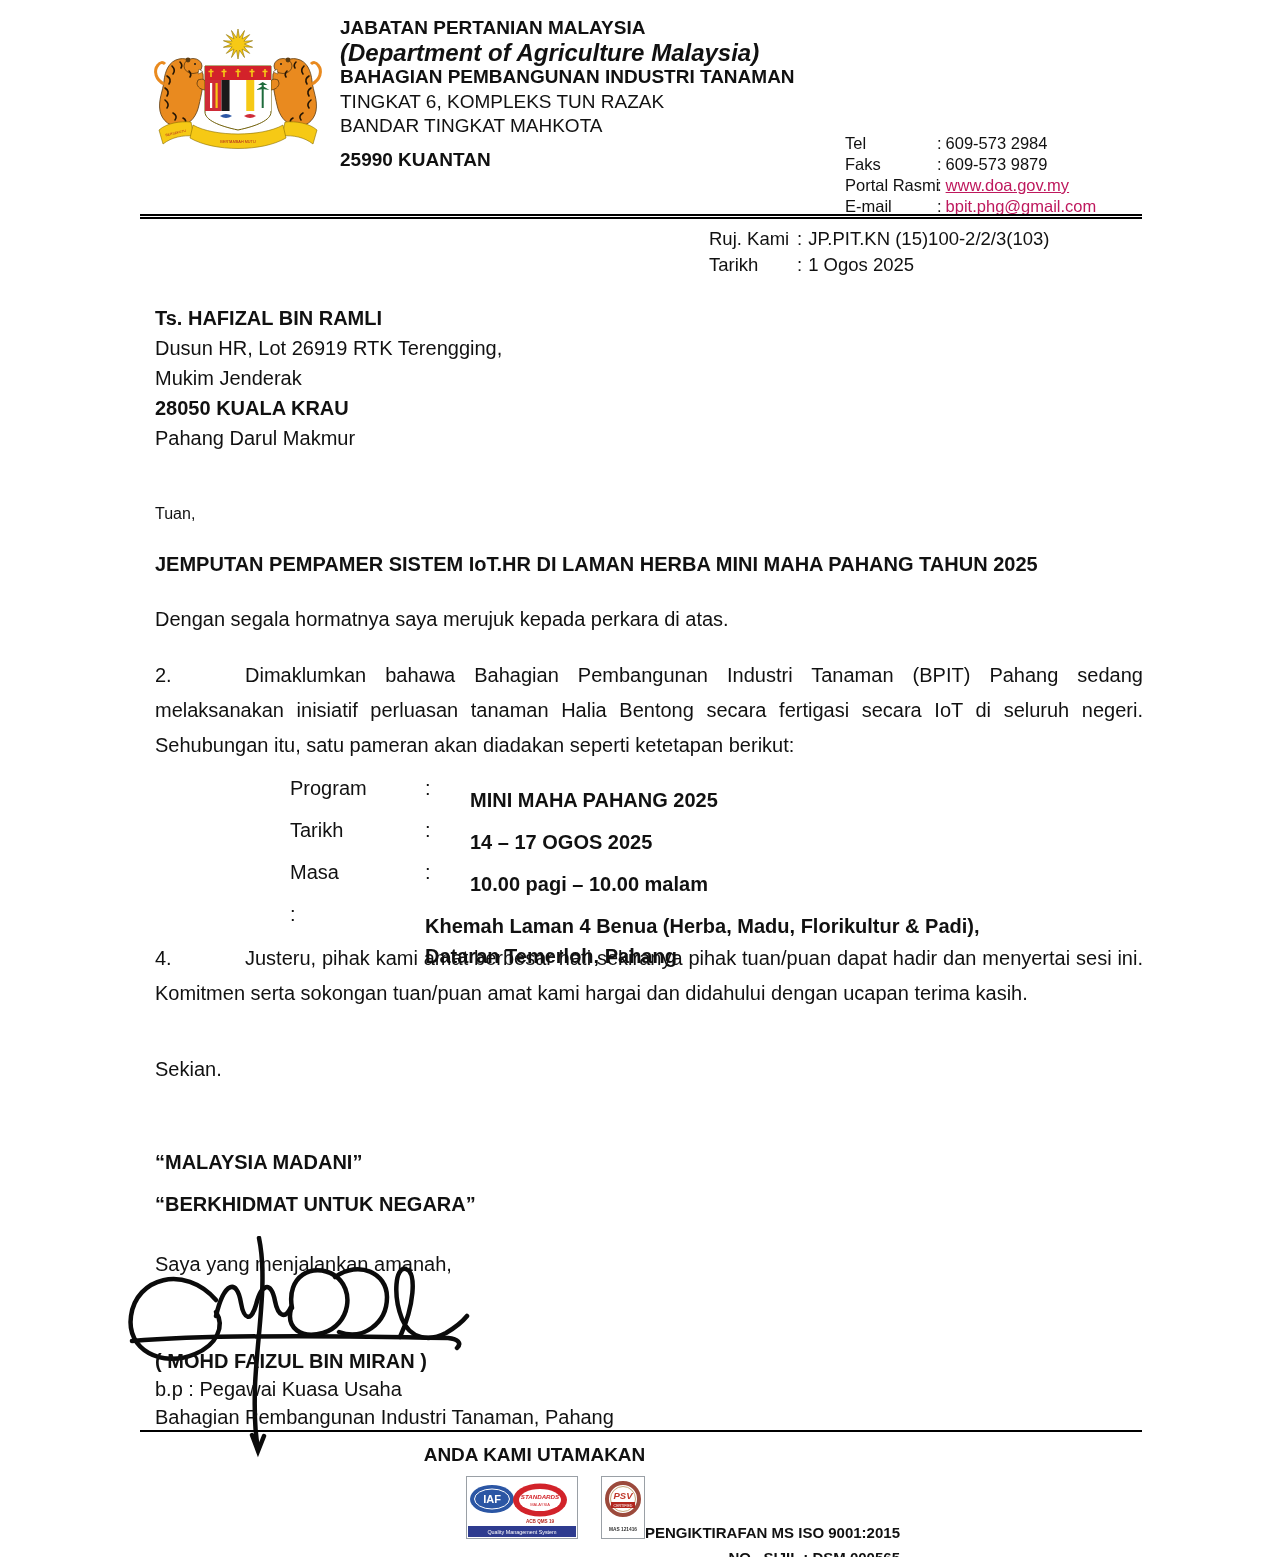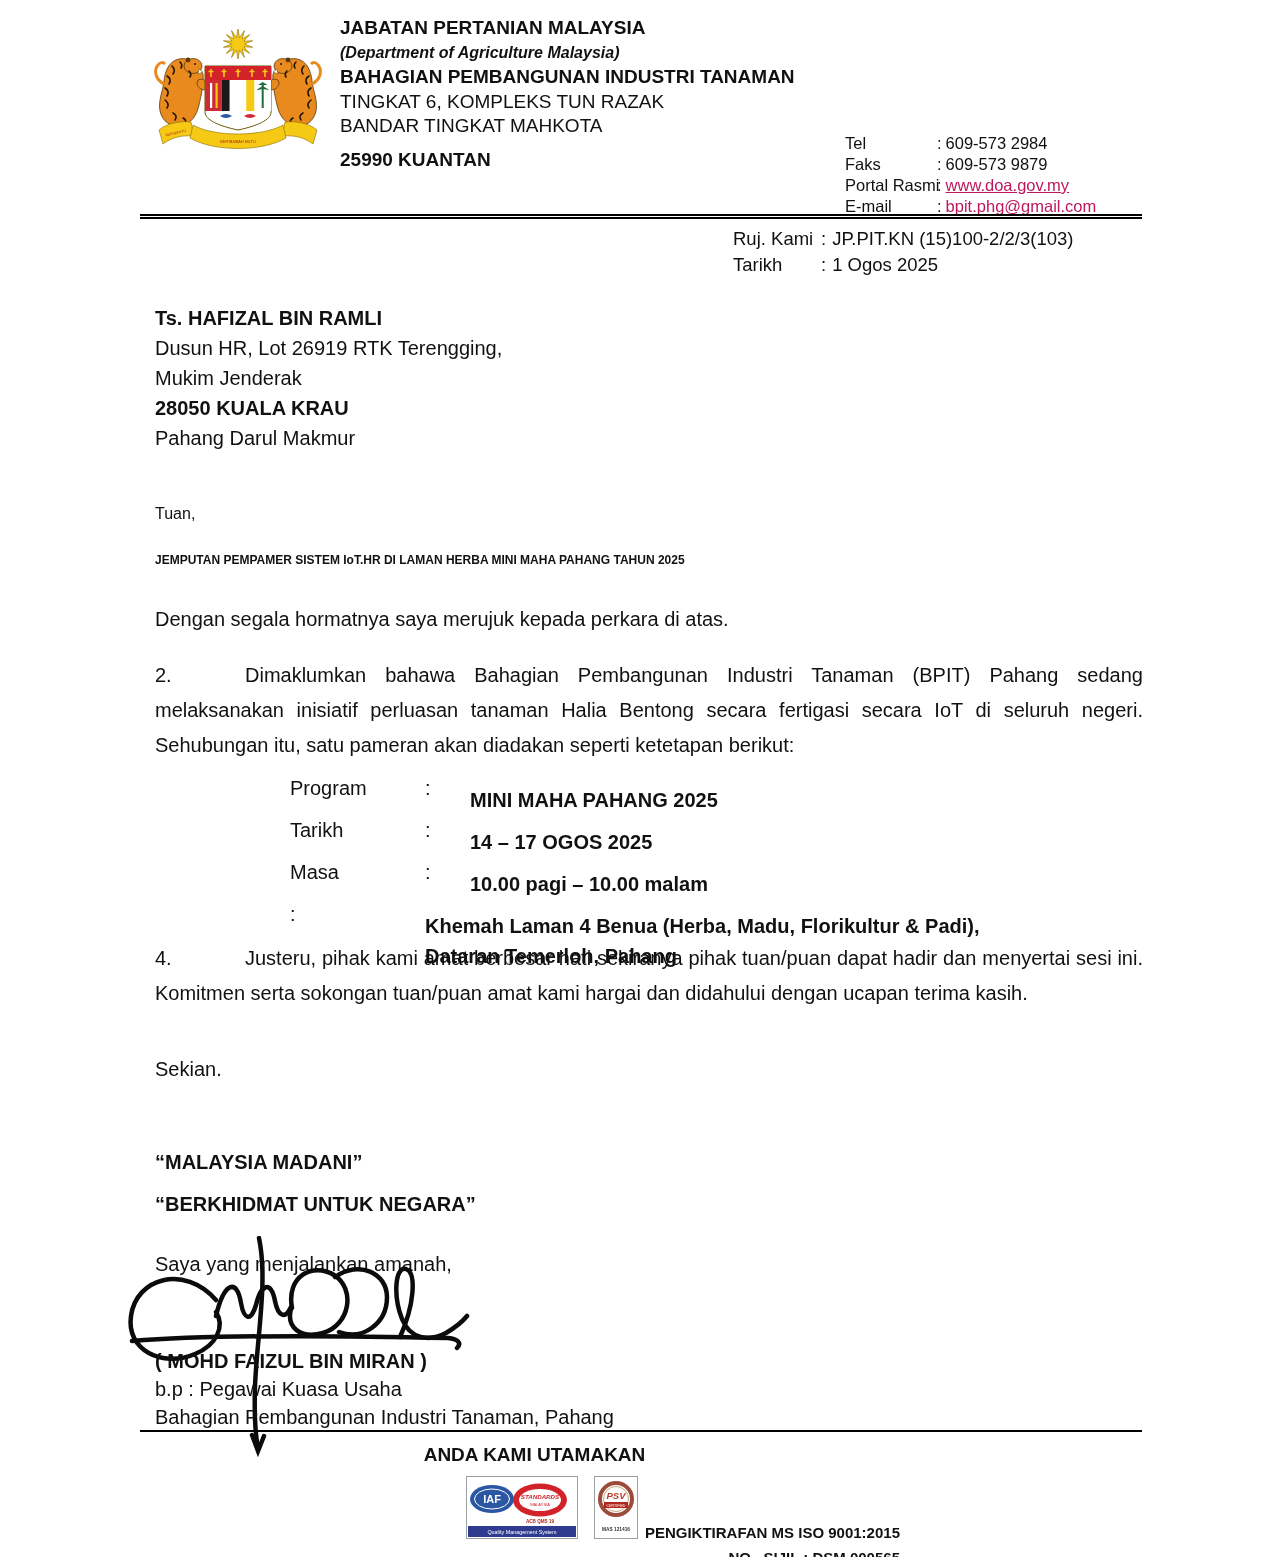--- a/index.html
+++ b/index.html
@@ -7,63 +7,63 @@
   .page {
     position:relative; width:1275px; height:1557px; background:#fff;
     font-family:"Liberation Sans", sans-serif; color:#111; overflow:hidden;
   }
   .bold { font-weight:bold; }
 
   .crest { position:absolute; left:150px; top:24px; }
 
   .org { position:absolute; left:340px; top:16px; line-height:24.5px; white-space:nowrap; }
   .org .l1 { font-size:19px; font-weight:bold; }
-  .org .l2 { font-size:16px; font-weight:bold; font-style:italic; }
+  .org .l2 { font-size:24px; font-weight:bold; font-style:italic; }
   .org .l3 { font-size:19px; font-weight:bold; }
   .org .l4, .org .l5 { font-size:19px; }
   .org .l6 { font-size:19px; font-weight:bold;margin-top:9px; }
 
   .contact { position:absolute; left:845px; top:133px; font-size:16.5px; line-height:21px; }
   .crow { display:flex; white-space:nowrap; }
   .clabel { width:92px; flex:none; }
   .csep { flex:none; margin-right:4px; }
   .link { color:#be185d; text-decoration:none; cursor:pointer; }
   .link.u { text-decoration:underline; }
 
   .rule-top { position:absolute; left:140px; top:214px; width:1002px; height:6px; border-top:5px double #000; }
 
-  .ref { position:absolute; left:733px; top:226px; font-size:18.5px; line-height:26px; }
+  .ref { position:absolute; left:709px; top:226px; font-size:18.5px; line-height:26px; }
   .rrow { display:flex; white-space:nowrap; }
   .rlabel { width:88px; flex:none; }
   .rsep { margin-right:6px; }
 
   .recipient { position:absolute; left:155px; top:303px; font-size:20px; line-height:30px; }
 
   .salutation { position:absolute; left:155px; top:505px; font-size:16px; }
-  .subject    { position:absolute; left:155px; top:553px; font-size:12px; font-weight:bold; }
+  .subject    { position:absolute; left:155px; top:553px; font-size:20px; font-weight:bold; }
   .intro      { position:absolute; left:155px; top:608px; font-size:20px; }
   .para       { font-size:20px; line-height:35px; text-align:justify; }
   .para2      { position:absolute; left:155px; top:658px; width:988px; }
   .para4      { position:absolute; left:155px; top:941px; width:988px; }
   .pnum       { display:inline-block; width:90px; }
 
   .details { position:absolute; left:290px; top:773px; font-size:20px; line-height:30px; }
   .drow    { display:grid; grid-template-columns:135px 45px auto; }
   .dvalue  { font-weight:bold; white-space:nowrap;margin-top:12px; }
 
   .closing { position:absolute; left:155px; top:1058px; font-size:20px; }
   .slogan1 { position:absolute; left:155px; top:1151px; font-size:20px; font-weight:bold; }
   .slogan2 { position:absolute; left:155px; top:1193px; font-size:20px; font-weight:bold; }
   .presig  { position:absolute; left:155px; top:1253px; font-size:20px; }
   .signature { position:absolute; left:116px; top:1236px; }
   .signer  { position:absolute; left:155px; top:1347px; font-size:20px; line-height:28px; }
 
   .rule-bottom { position:absolute; left:140px; top:1430px; width:1002px; border-top:2.5px solid #000; }
   .tagline { position:absolute; left:0; top:1444px; width:1069px; text-align:center; font-size:19px; font-weight:bold; }
-  .badges  { position:absolute; left:466px; top:1476px; display:flex; gap:16px; align-items:flex-start; }
+  .badges  { position:absolute; left:466px; top:1476px; display:flex; gap:23px; align-items:flex-start; }
   .cert    { position:absolute; left:640px; top:1520px; width:260px; text-align:right; font-size:15px; font-weight:bold; line-height:25px; }
   .cert div { white-space:pre; }
 </style>
 </head>
 <body>
 
 <div class="page">
 
   <svg class="crest" width="176" height="136" viewBox="0 0 176 136">
     <defs>

